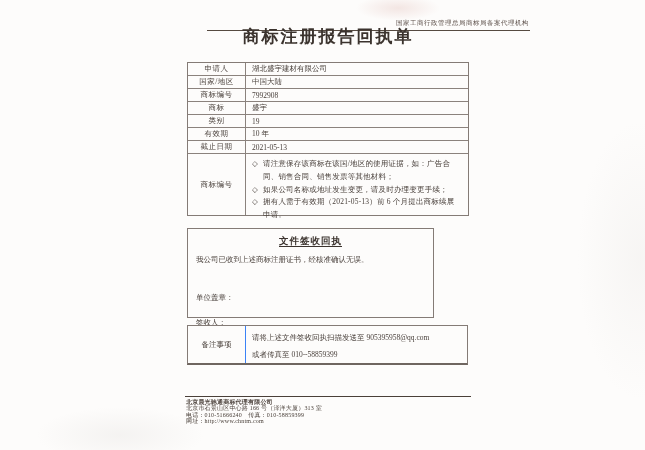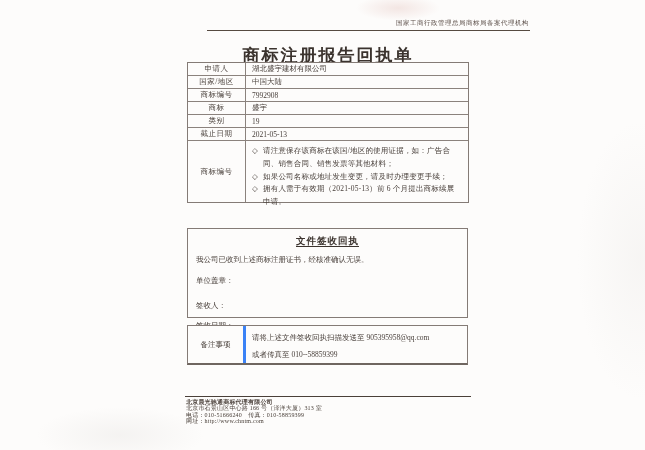--- a/index.html
+++ b/index.html
@@ -22,21 +22,21 @@
   
   .agency-line {
     position: absolute; top: 19px; right: 116px;
     font-size: 6.5px; letter-spacing: 0.5px; color: #5c4f49;
   }
   .header-rule {
     position: absolute; top: 30px; left: 207px; width: 323px; height: 1px;
     background: #564a41;
   }
   .doc-title {
-    position: absolute; top: 44px; left: 187px; width: 282px;
+    position: absolute; top: 25px; left: 187px; width: 282px;
     text-align: center; font-size: 17px; font-weight: bold;
     letter-spacing: 2px; color: #3b332e;
   }
 
   
   .info-table {
     position: absolute; top: 62px; left: 187px; width: 282px;
     border: 1px solid #847b76; background: #fdfcfb;
     font-size: 7.5px;
   }
@@ -49,42 +49,42 @@
   }
   .it-value { flex: 1; display: flex; align-items: center; padding-left: 6px; text-align: right; }
   .notes-row { display: flex; height: 61px; }
   .notes-content { flex: 1; padding: 4px 6px 0 6px; }
   .note-item { display: flex; line-height: 12.8px; }
   .note-bullet { width: 11px; flex: 0 0 11px; }
   .note-text { flex: 1; letter-spacing: 0.2px; }
 
   
   .receipt-box {
-    position: absolute; top: 228px; left: 187px; width: 281px; height: 90px;
+    position: absolute; top: 228px; left: 187px; width: 247px; height: 90px;
     border: 1px solid #847b76; background: #fdfcfb;
     padding-left: 8px; padding-right: 8px; font-size: 7.5px;
   }
   .receipt-title {
     margin-top: 6px; text-align: center; font-size: 9.5px; font-weight: bold;
     letter-spacing: 1px; text-decoration: underline; text-underline-offset: 2px;
     color: #3b332e;
   }
   .receipt-statement { margin-top: 7px; }
-  .seal-label { margin-top: 11px; }
+  .seal-label { margin-top: 28px; }
   .signer-label { margin-top: 15px; }
   .sign-date-label { margin-top: 10px; }
 
   
   .remarks-table {
     position: absolute; top: 325px; left: 187px; width: 281px; height: 40px;
     border: 1px solid #847b76; border-bottom: 2px solid #6f6660;
     background: #fdfcfb; display: flex; font-size: 7.5px;
   }
   .remarks-label {
-    width: 58px; border-right: 3px solid #3b82f6;
+    width: 58px; border-right: 1px solid #3b82f6;
     display: flex; align-items: center; justify-content: center;
   }
   .remarks-content { flex: 1; padding: 3px 4px 0 6px; line-height: 17px; }
 
   
   .footer-rule {
     position: absolute; top: 396px; left: 185px; width: 286px; height: 1px;
     background: #4a4039;
   }
   .footer {
@@ -115,20 +115,24 @@
       <div class="it-label">商标编号</div>
       <div class="it-value">7992908</div>
     </div>
     <div class="it-row">
       <div class="it-label">商标</div>
       <div class="it-value">盛宇</div>
     </div>
     <div class="it-row">
       <div class="it-label">类别</div>
       <div class="it-value">19</div>
+    </div>
+    <div class="it-row">
+      <div class="it-label">有效期</div>
+      <div class="it-value">10 年</div>
     </div>
     <div class="it-row">
       <div class="it-label">截止日期</div>
       <div class="it-value">2021-05-13</div>
     </div>
     <div class="notes-row">
       <div class="it-label">商标编号</div>
       <div class="notes-content">
         <div class="note-item">
           <span class="note-bullet">◇</span>

